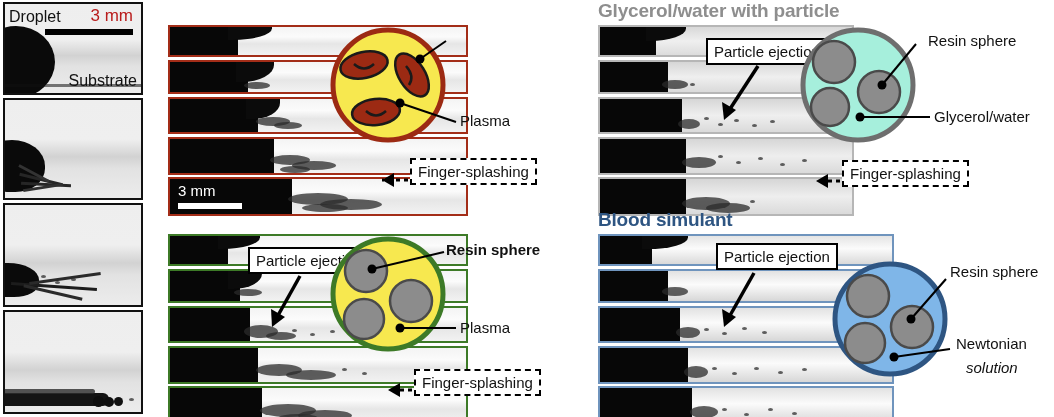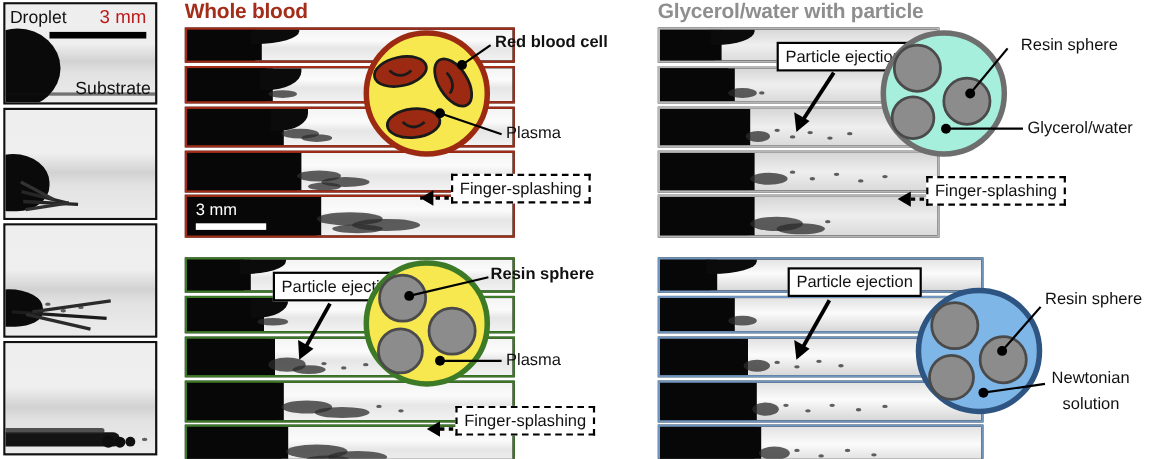--- a/index.html
+++ b/index.html
@@ -96,21 +96,20 @@
       <div style="position:absolute;left:-6px;bottom:6px;width:110px;height:13px;background:#141414;border-radius:6px;"></div>
       <div style="position:absolute;left:-6px;bottom:18px;width:96px;height:5px;background:#2c2c2c;border-radius:4px;opacity:.8;"></div>
       <div style="position:absolute;left:88px;bottom:5px;width:11px;height:11px;border-radius:50%;background:#0e0e0e;"></div>
       <div style="position:absolute;left:99px;bottom:5px;width:10px;height:10px;border-radius:50%;background:#0e0e0e;"></div>
       <div style="position:absolute;left:109px;bottom:6px;width:9px;height:9px;border-radius:50%;background:#101010;"></div>
       <div class="speck" style="left:124px;bottom:11px;"></div>
     </div>
   </div>
 
   <div class="panel" id="panel-whole-blood" style="left:168px;top:0;width:300px;height:208px;">
-    <div class="panel-title" style="color:#a32d18;">Whole blood</div>
 
     <div class="strips" style="top:25px;left:0;width:300px;">
       <div class="strip" style="top:0px;left:0;width:300px;height:32px;border-color:#a32d18;">
         <div class="bright" style="left:62px;right:0;"></div>
         <div class="dark-bulk" style="width:68px;"></div>
         <div class="tip" style="left:58px;top:0;width:44px;height:13px;border-radius:0 0 90% 0;"></div>
       </div>
       <div class="strip" style="top:35px;left:0;width:300px;height:34px;border-color:#a32d18;">
         <div class="bright" style="left:72px;right:0;"></div>
         <div class="dark-bulk" style="width:78px;"></div>
@@ -151,21 +150,20 @@
         <path d="M186 64 q10 9 20 0" fill="none"></path>
         <path d="M238 66 q9 10 3 19" fill="none"></path>
         <path d="M198 111 q10 9 20 0" fill="none"></path>
       </g>
       <circle cx="252" cy="59" r="4.5" fill="#000"></circle>
       <line x1="252" y1="59" x2="278" y2="41" stroke="#000" stroke-width="2"></line>
       <circle cx="232" cy="103" r="4.5" fill="#000"></circle>
       <line x1="232" y1="103" x2="288" y2="122" stroke="#000" stroke-width="2"></line>
     </svg>
 
-    <div class="ann bold" style="left:282px;top:30px;">Red blood cell</div>
     <div class="ann" style="left:292px;top:112px;">Plasma</div>
 
     <div class="callout dashed" style="left:242px;top:158px;">Finger-splashing</div>
     <svg class="leader" width="300" height="208" viewBox="0 0 300 208" style="left:0;top:0;overflow:visible;">
       <line x1="240" y1="180" x2="214" y2="180" stroke="#000" stroke-width="3" stroke-dasharray="4 4"></line>
       <polygon points="214,180 226,173 226,187" fill="#000"></polygon>
     </svg>
   </div>
 
   <div class="panel" id="panel-glycerol-water" style="left:598px;top:0;width:456px;height:208px;">
@@ -298,20 +296,21 @@
     <div class="ann" style="left:292px;top:110px;">Plasma</div>
 
     <div class="callout dashed" style="left:246px;top:160px;">Finger-splashing</div>
     <svg class="leader" width="300" height="208" viewBox="0 0 300 208" style="left:0;top:0;overflow:visible;">
       <line x1="244" y1="181" x2="220" y2="181" stroke="#000" stroke-width="3" stroke-dasharray="4 4"></line>
       <polygon points="220,181 232,174 232,188" fill="#000"></polygon>
     </svg>
   </div>
 
   <div class="panel" id="panel-blood-simulant" style="left:598px;top:209px;width:456px;height:208px;">
+    <div class="panel-title" style="color:#2e5582;">Blood simulant</div>
 
     <div class="strips" style="top:25px;left:0;width:296px;">
       <div class="strip" style="top:0px;left:0;width:296px;height:32px;border-color:#6f94bd;">
         <div class="bright" style="left:46px;right:0;background:linear-gradient(to bottom,#e4e4e4,#fbfbfb 45%,#d9d9d9);"></div>
         <div class="dark-bulk" style="width:52px;"></div>
         <div class="tip" style="left:42px;top:0;width:46px;height:13px;border-radius:0 0 88% 0;"></div>
       </div>
       <div class="strip" style="top:35px;left:0;width:296px;height:34px;border-color:#6f94bd;">
         <div class="bright" style="left:62px;right:0;background:linear-gradient(to bottom,#e2e2e2,#fbfbfb 45%,#d7d7d7);"></div>
         <div class="dark-bulk" style="width:68px;"></div>
@@ -358,16 +357,16 @@
         <circle cx="314" cy="118" r="21"></circle>
       </g>
       <circle cx="313" cy="110" r="4.5" fill="#000"></circle>
       <line x1="313" y1="110" x2="348" y2="70" stroke="#000" stroke-width="2"></line>
       <circle cx="296" cy="148" r="4.5" fill="#000"></circle>
       <line x1="296" y1="148" x2="352" y2="140" stroke="#000" stroke-width="2"></line>
     </svg>
 
     <div class="ann" style="left:352px;top:54px;">Resin sphere</div>
     <div class="ann" style="left:358px;top:126px;">Newtonian</div>
-    <div class="ann" style="left:368px;top:150px;">solution</div>
+    <div class="ann" style="left:368px;top:150px;font-style:italic;">solution</div>
   </div>
 
 </div>
 
 </body></html>

